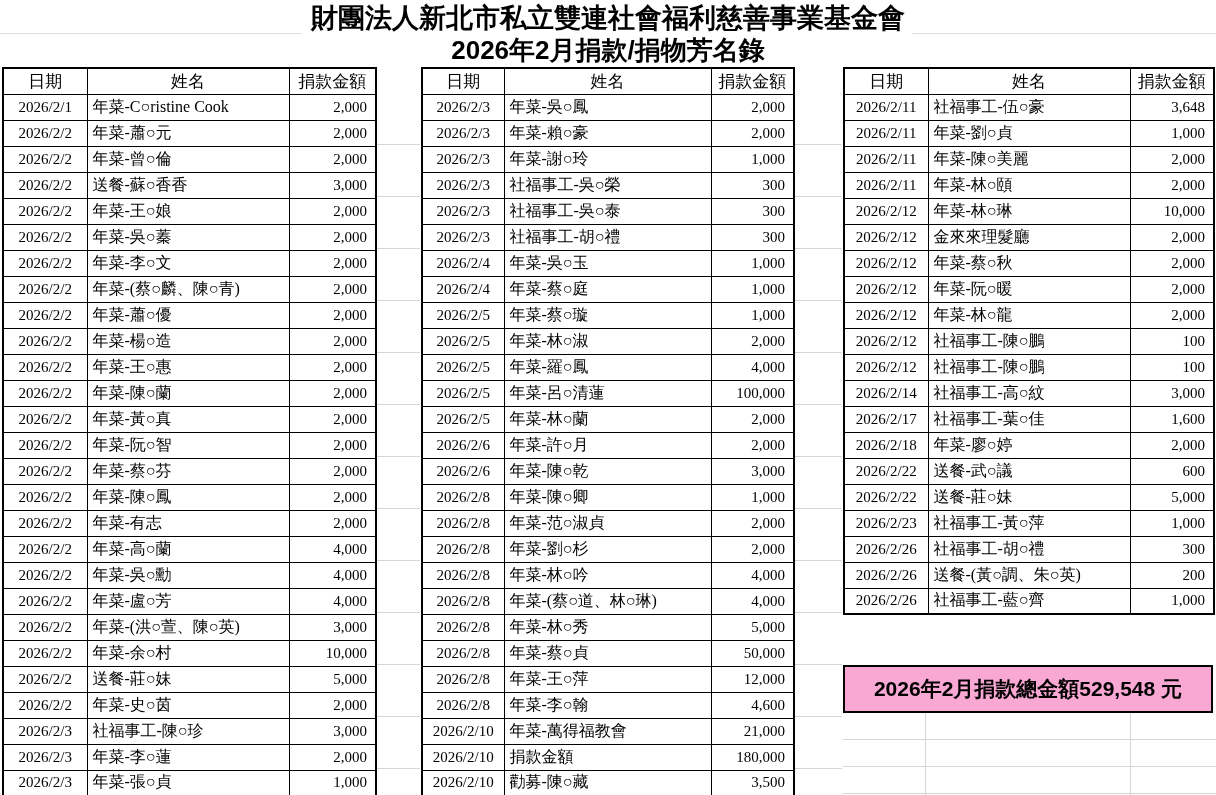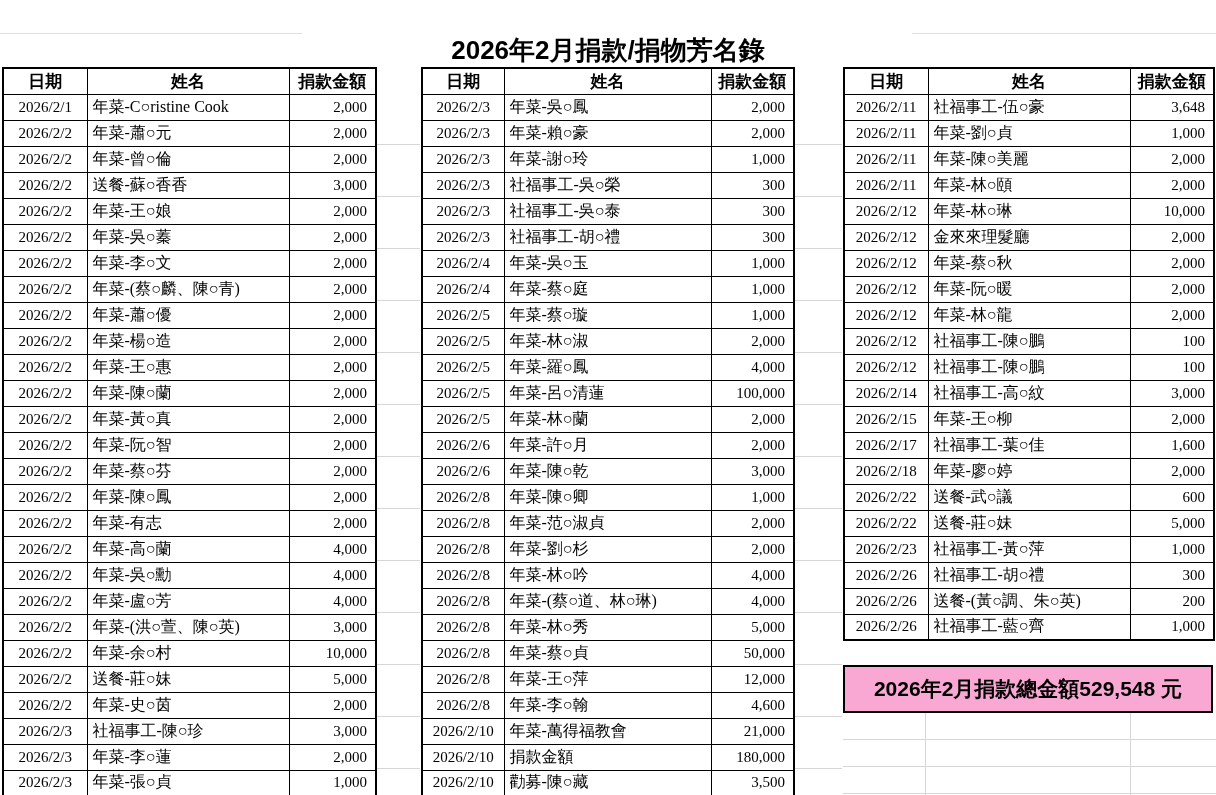--- a/index.html
+++ b/index.html
@@ -82,21 +82,21 @@
   #table-1 { left: 421px; width: 372px; }
   #table-2 { left: 843px; width: 370px; }
 
   table.donor th, table.donor td {
     border: 1px solid #000;
     height: 26px;
     overflow: hidden;
     white-space: nowrap;
   }
   table.donor th {
-    font-weight: bold;
+    font-weight: normal;
     font-size: 17px;
     text-align: center;
     margin-top: 21px;
   }
   td.date-cell   { font-size: 15px; text-align: center; }
   td.name-cell   { font-size: 16px; text-align: left;  padding-left: 5px; }
   td.amount-cell { font-size: 15px; text-align: right; padding-right: 8px; }
 
   
   .summary-box {
@@ -118,20 +118,21 @@
 <div id="page">
 
   <div class="hline-title" id="hline-left"></div>
   <div class="hline-title" id="hline-right"></div>
   <div class="grid-gap" id="gap-1"></div>
   <div class="grid-gap" id="gap-2"></div>
   <div class="grid-bottom"></div>
   <div class="vline" id="vline-1"></div>
   <div class="vline" id="vline-2"></div>
 
+  <div class="title">財團法人新北市私立雙連社會福利慈善事業基金會</div>
   <div class="subtitle">2026年2月捐款/捐物芳名錄</div>
 
   <table class="donor" id="table-0">
     <colgroup>
         <col style="width:84px">
         <col style="width:202px">
         <col style="width:87px">
       </colgroup>
     <thead>
       <tr>
@@ -499,25 +500,20 @@
           <td class="date-cell">2026/2/12</td>
           <td class="name-cell">社福事工-陳○鵬</td>
           <td class="amount-cell">100</td>
         </tr>
         <tr>
           <td class="date-cell">2026/2/14</td>
           <td class="name-cell">社福事工-高○紋</td>
           <td class="amount-cell">3,000</td>
         </tr>
         <tr>
-          <td class="date-cell">2026/2/15</td>
-          <td class="name-cell">年菜-王○柳</td>
-          <td class="amount-cell">2,000</td>
-        </tr>
-        <tr>
           <td class="date-cell">2026/2/17</td>
           <td class="name-cell">社福事工-葉○佳</td>
           <td class="amount-cell">1,600</td>
         </tr>
         <tr>
           <td class="date-cell">2026/2/18</td>
           <td class="name-cell">年菜-廖○婷</td>
           <td class="amount-cell">2,000</td>
         </tr>
         <tr>

